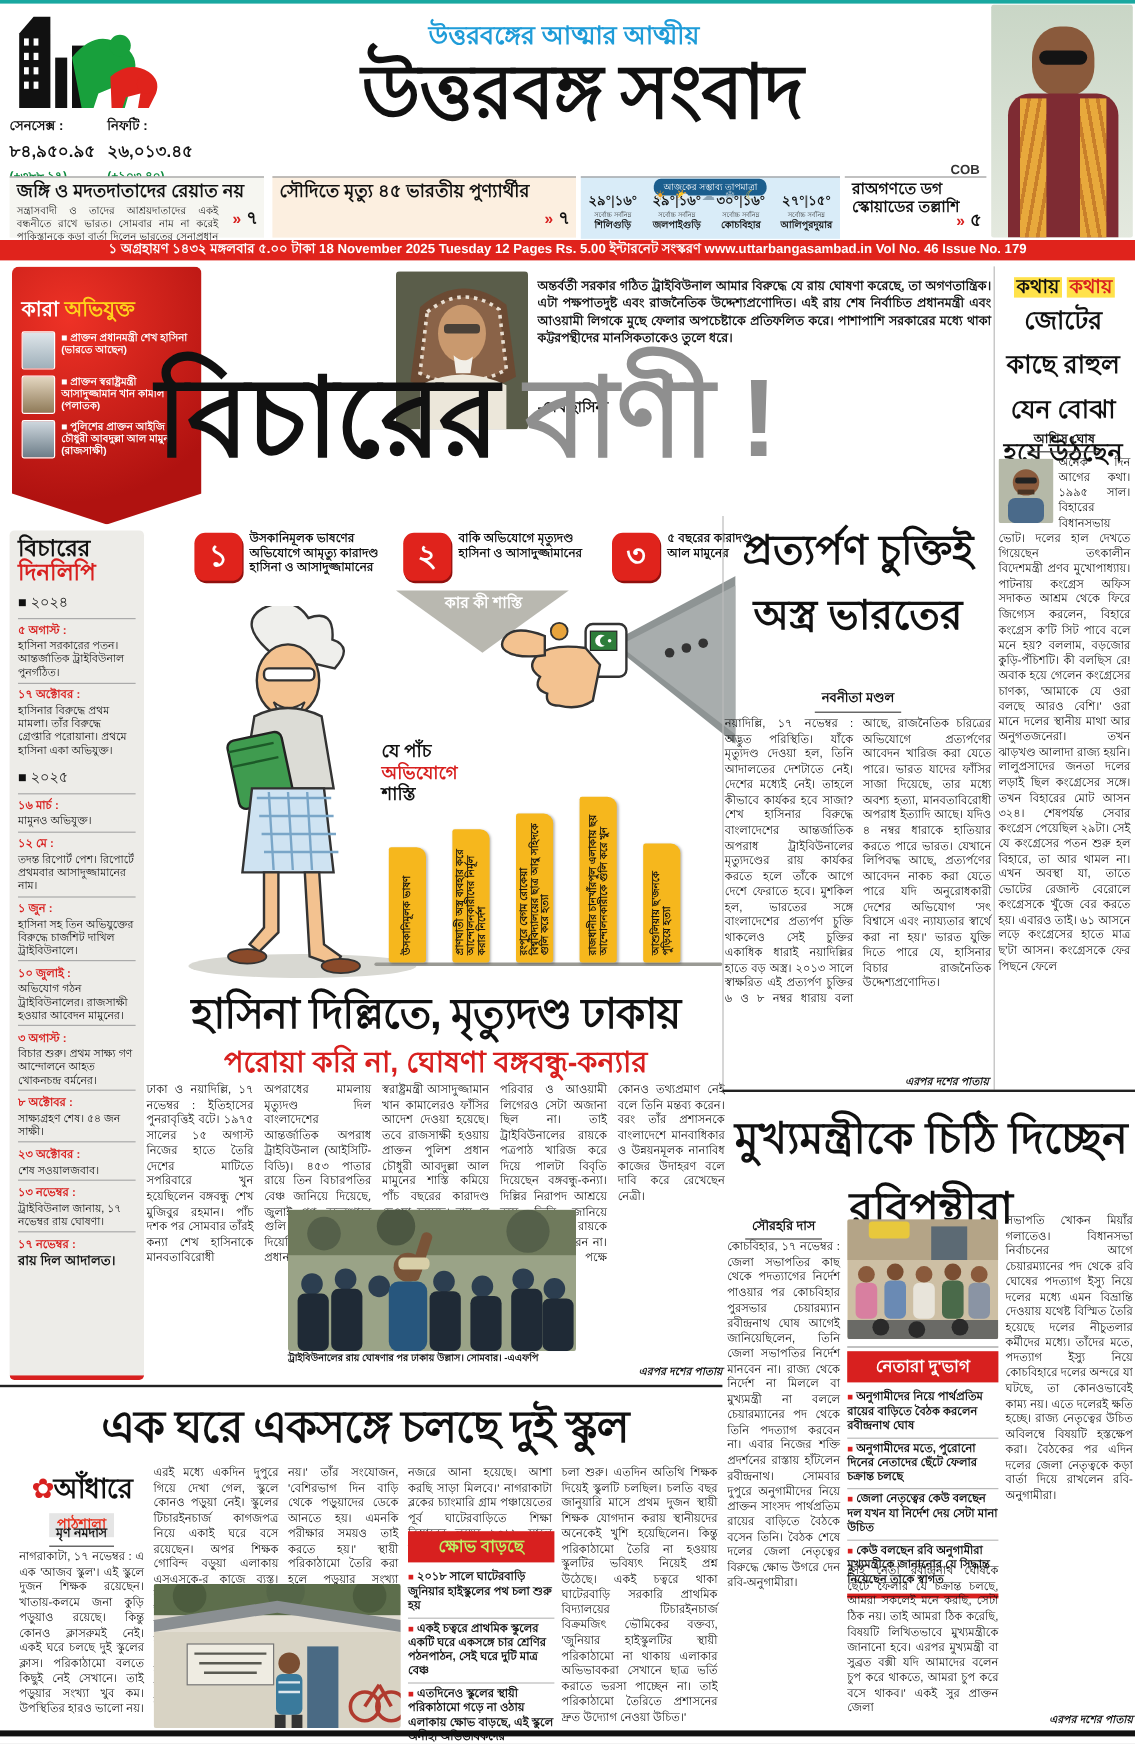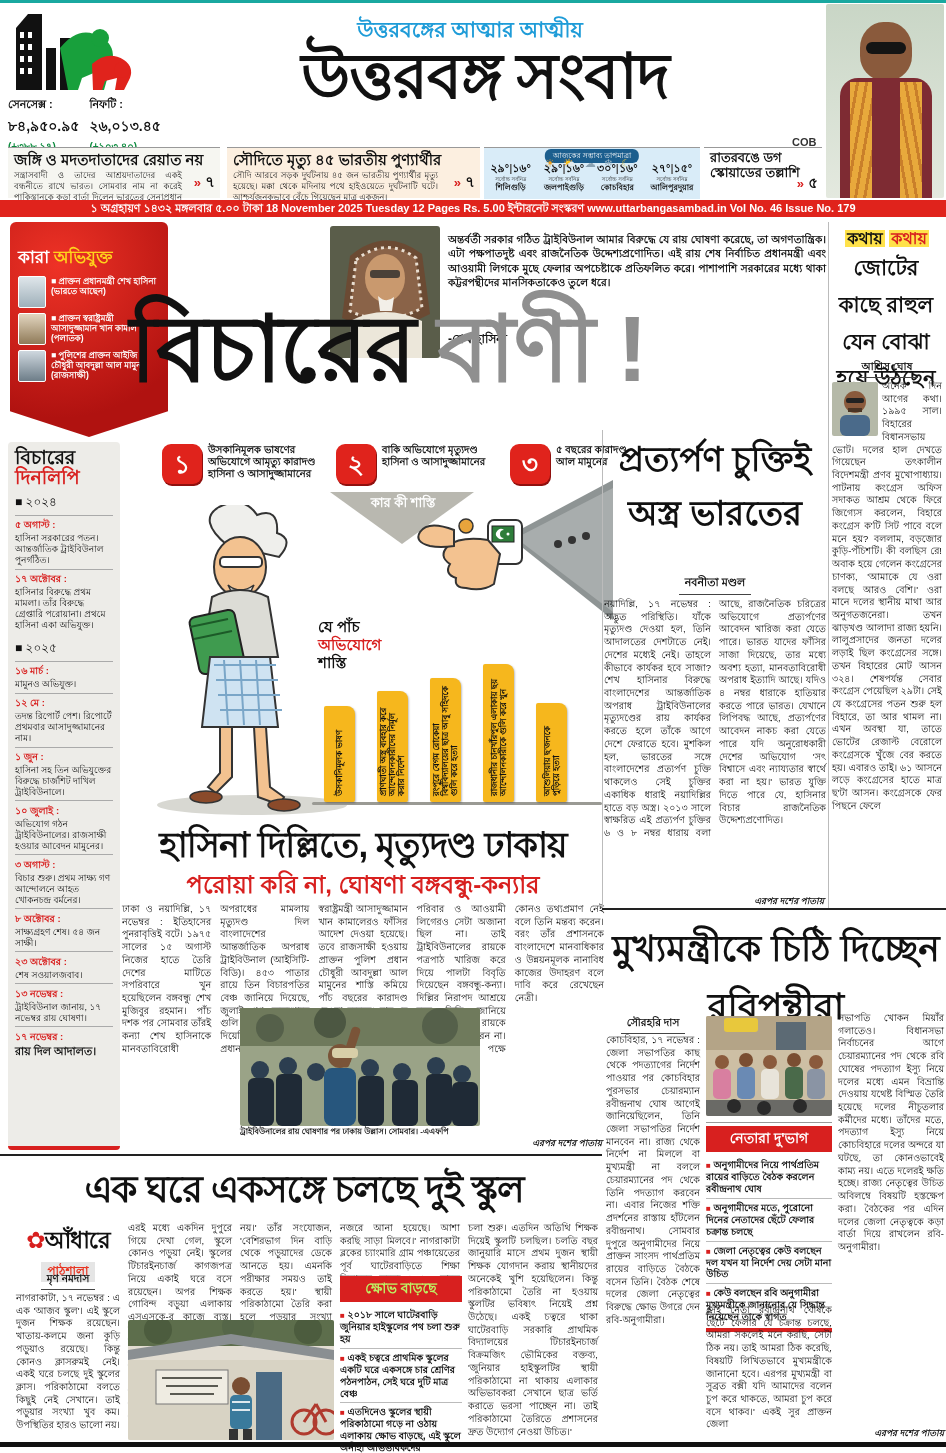--- a/index.html
+++ b/index.html
@@ -179,21 +179,20 @@
   </div>
 
   <div class="abs teaser" style="left:8px;width:212px;background:#f6f6f1">
     <h4>জঙ্গি ও মদতদাতাদের রেয়াত নয়</h4>
     <p class="j" style="width:168px">সন্ত্রাসবাদী ও তাদের আশ্রয়দাতাদের একই বন্ধনীতে রাখে ভারত। সোমবার নাম না করেই পাকিস্তানকে কড়া বার্তা দিলেন ভারতের সেনাপ্রধান জেনারেল উপেন্দ্র দ্বিবেদী।</p>
     <div class="pageref" style="position:absolute;right:5px;bottom:3px"><span class="arr">»</span> <span>৭</span></div>
   </div>
 
   <div class="abs teaser" style="left:227px;width:253px;background:#fcefe0">
     <h4>সৌদিতে মৃত্যু ৪৫ ভারতীয় পুণ্যার্থীর</h4>
-    <p class="j" style="width:205px">সৌদি আরবে সড়ক দুর্ঘটনায় ৪৫ জন ভারতীয় পুণ্যার্থীর মৃত্যু হয়েছে। মক্কা থেকে মদিনায় পথে হাইওয়েতে দুর্ঘটনাটি ঘটে। আশ্চর্যজনকভাবে বেঁচে গিয়েছেন মাত্র একজন।</p>
     <div class="pageref" style="position:absolute;right:5px;bottom:3px"><span class="arr">»</span> <span>৭</span></div>
   </div>
 
   <div class="abs weatherbox">
     <div class="wxhead">আজকের সম্ভাব্য তাপমাত্রা</div>
     <div class="wxicons">
       <span style="color:#f0a01e">☀</span><span style="color:#7a90a0">⛅</span><span style="color:#8aa2b2">☁</span><span style="color:#9ab4c4">❄</span><span style="color:#c8b24a">☾</span>
     </div>
     <div class="wxrow">
       <div class="wxcity">
@@ -213,21 +212,21 @@
       </div>
       <div class="wxcity">
         <span class="wxtemp">২৭°</span><span class="wxtemp" style="color:#555">|</span><span class="wxtemp">১৫°</span>
         <div class="wxmm"><span>সর্বোচ্চ</span> <span>সর্বনিম্ন</span></div>
         <div class="wxname">আলিপুরদুয়ার</div>
       </div>
     </div>
   </div>
 
   <div class="abs teaser" style="left:704px;width:118px;background:#fff">
-    <h4 style="font-size:13px">রাতরবঙে ডগ স্কোয়াডের তল্লাশি</h4>
+    <h4 style="font-size:13px">রাঅগণতে ডগ স্কোয়াডের তল্লাশি</h4>
     <div class="pageref" style="position:absolute;right:4px;bottom:2px"><span class="arr">»</span> <span>৫</span></div>
   </div>
 
   <div class="abs datebar">১ অগ্রহায়ণ ১৪৩২ মঙ্গলবার ৫.০০ টাকা 18 November 2025 Tuesday 12 Pages Rs. 5.00 ইন্টারনেট সংস্করণ www.uttarbangasambad.in Vol No. 46 Issue No. 179</div>
 
   <div class="abs ribbon">
     <h3><span>কারা</span> <span class="y">অভিযুক্ত</span></h3>
     <div class="accrow">
       <div class="accpic" style="background:linear-gradient(#dfe6ea,#9fb0ba)"></div>
       <div class="acctxt">■ <span>প্রাক্তন প্রধানমন্ত্রী শেখ হাসিনা (ভারতে আছেন)</span></div>

